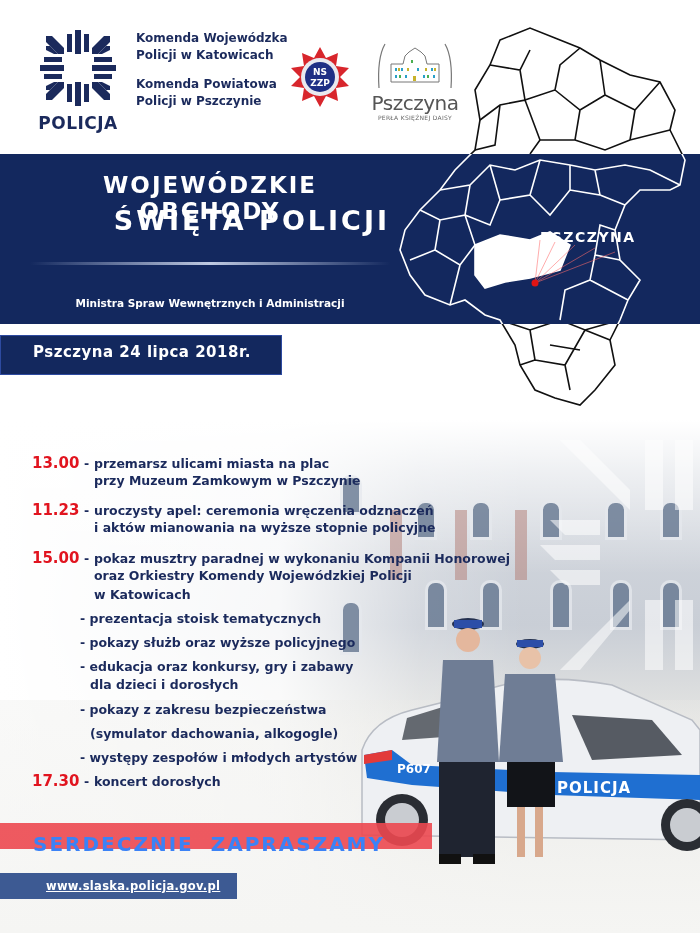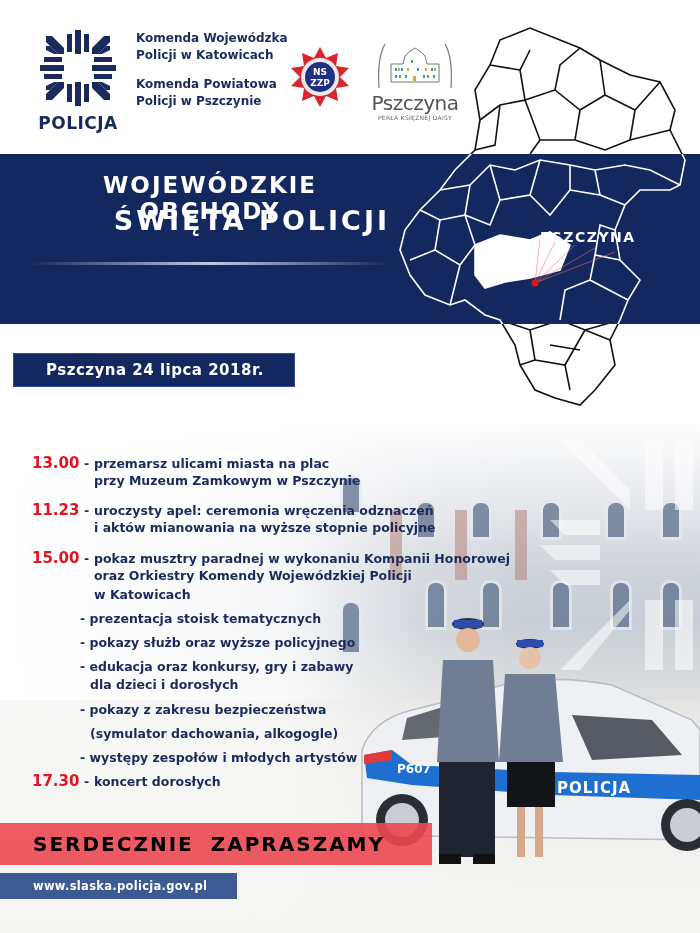--- a/index.html
+++ b/index.html
@@ -32,32 +32,32 @@
   .band-title1 { position:absolute; left:30px; top:172px; width:360px; text-align:center; color:#fff; font-weight:bold; font-size:23px; letter-spacing:2px; }
   .band-title2 { position:absolute; left:30px; top:205px; width:360px; text-align:right; color:#fff; font-weight:bold; font-size:27px; letter-spacing:3px; }
   .band-line { position:absolute; left:30px; top:262px; width:360px; height:3px; background:linear-gradient(90deg, rgba(255,255,255,0), rgba(210,220,240,0.9) 50%, rgba(255,255,255,0)); }
   .band-sub { position:absolute; left:20px; width:380px; text-align:center; color:#fff; font-weight:bold; font-size:10.5px; }
 
   
   .map { position:absolute; left:380px; top:20px; width:320px; height:390px; }
   .map-label { position:absolute; left:540px; top:229px; color:#fff; font-weight:bold; font-size:14px; letter-spacing:1.5px; }
 
   
-  .bar { position:absolute; left:13px; height:34px; background:#13285e; border:1px solid #2d4aa0; color:#fff; font-weight:bold; font-size:15px; line-height:32px; padding-left:32px; letter-spacing:0.5px;margin-top:18px; }
+  .bar { position:absolute; left:0; height:40px; background:#13285e; border:1px solid #2d4aa0; color:#fff; font-weight:bold; font-size:15px; line-height:32px; padding-left:32px; letter-spacing:0.5px; }
 
   
   .sched { position:absolute; left:32px; top:454px; width:400px; font-weight:bold; font-size:12.5px; color:#1b2a5c; }
   .row { position:absolute; left:0; white-space:nowrap; }
   .time { color:#e1141f; font-size:15px; display:inline-block; width:52px; }
   .dash { display:inline-block; width:10px; }
   .sub { position:absolute; white-space:nowrap; }
 
   
-  .invite { position:absolute; left:0; top:823px; width:432px; height:42px; background:rgba(236,72,80,0.9); color:#000000; font-weight:bold; font-size:20px; line-height:42px; padding-left:33px; letter-spacing:2px; word-spacing:8px; }
-  .url { position:absolute; left:0; top:873px; width:237px; height:26px; background:#3d5a93; color:#fff; font-weight:bold; font-size:11.5px; line-height:26px; padding-left:33px; letter-spacing:0.3px; }
+  .invite { position:absolute; left:0; top:823px; width:432px; height:26px; background:rgba(236,72,80,0.9); color:#3b82f6; font-weight:bold; font-size:20px; line-height:42px; padding-left:33px; letter-spacing:2px; word-spacing:8px; }
+  .url { position:absolute; left:0; top:873px; width:237px; height:26px; background:#3d5a93; color:#fff; font-weight:bold; font-size:11.5px; line-height:26px; padding-left:46px; letter-spacing:0.3px;text-decoration:underline; }
 
   
   .car { position:absolute; left:352px; top:660px; width:348px; height:200px; }
   .officer { position:absolute; }
 </style>
 </head>
 <body>
 
 <div class="poster">
 
@@ -167,20 +167,21 @@
         </g>
     </svg>
     <div class="pl-name">Pszczyna</div>
     <div class="pl-sub">PERŁA KSIĘŻNEJ DAISY</div>
   </div>
 
   <div class="band"></div>
   <div class="band-title1">WOJEWÓDZKIE OBCHODY</div>
   <div class="band-title2">ŚWIĘTA POLICJI</div>
   <div class="band-line"></div>
+  <div class="band-sub" style="top:297px">Ministra Spraw Wewnętrznych i Administracji</div>
 
   <svg class="map" viewBox="0 0 320 390">
     <defs>
       <clipPath id="topclip">
           <rect x="0" y="0" width="320" height="134"></rect>
         </clipPath>
       <clipPath id="midclip">
           <rect x="0" y="134" width="320" height="170"></rect>
         </clipPath>
       <clipPath id="botclip">

